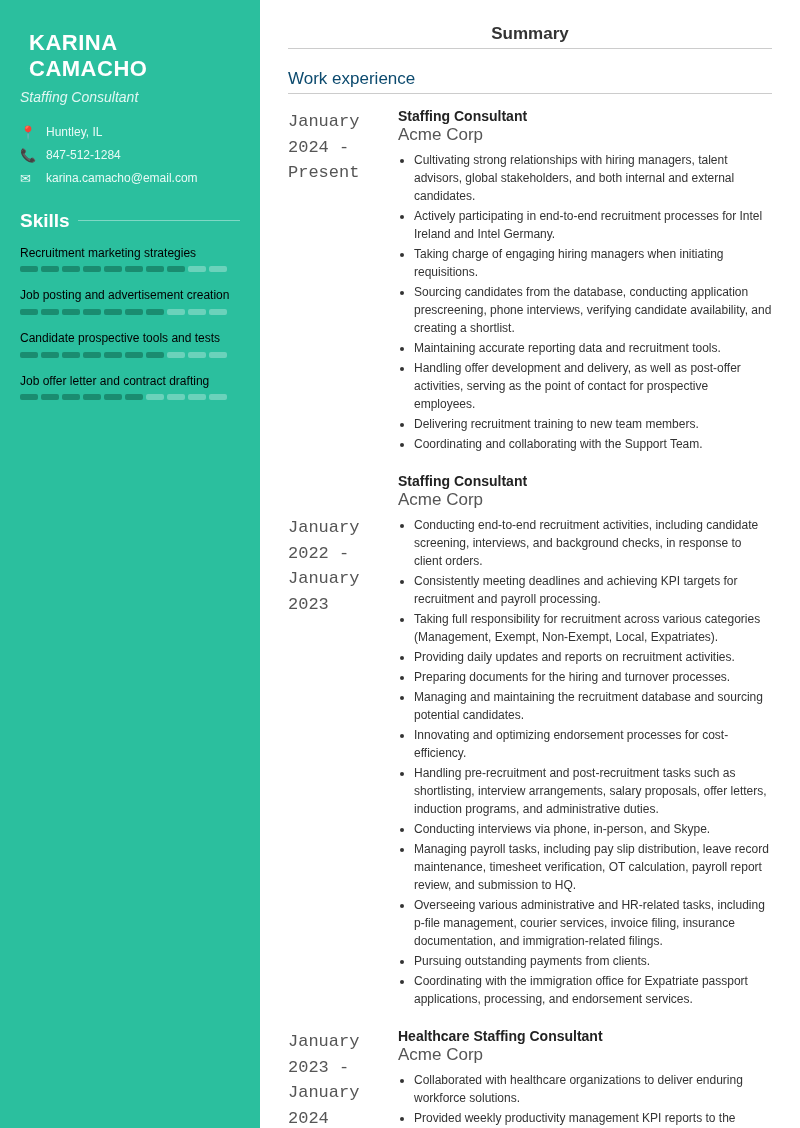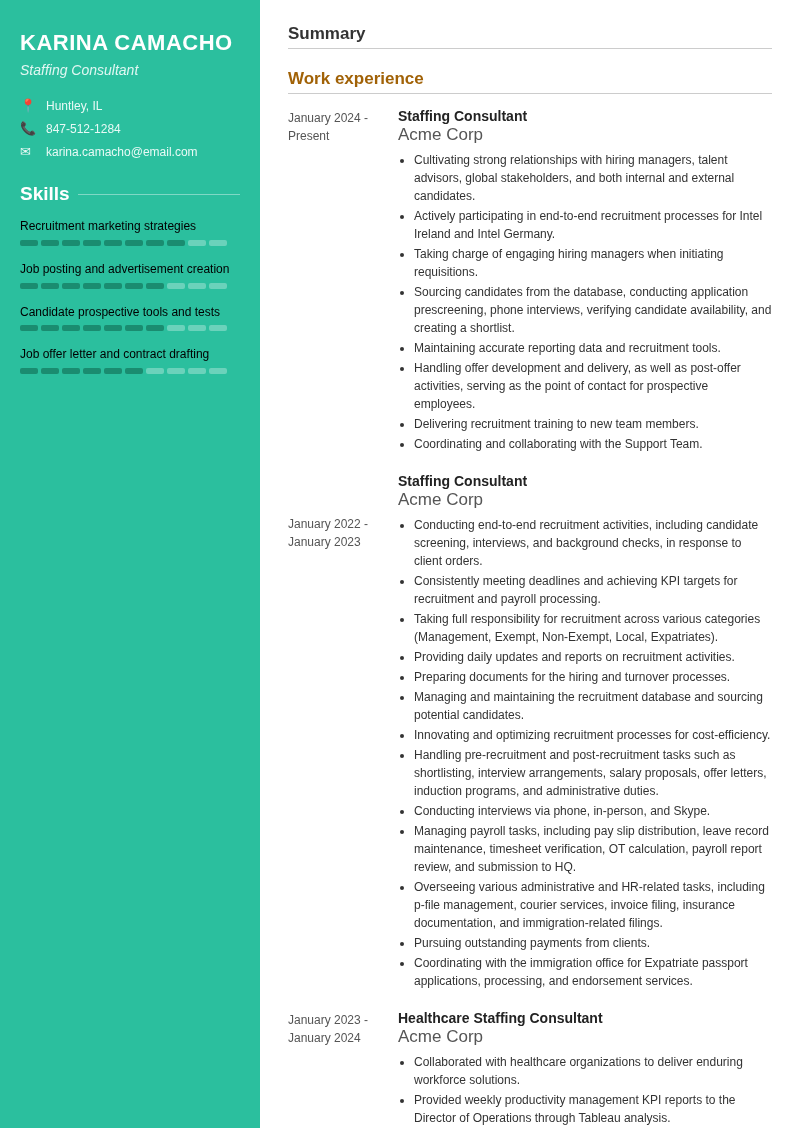--- a/index.html
+++ b/index.html
@@ -25,20 +25,21 @@
       color: #fff;
       padding: 30px 20px 30px 20px;
     }
     .sidebar-name {
       font-size: 22px;
       font-weight: 900;
       color: #fff;
       letter-spacing: 0.5px;
       line-height: 1.2;
       text-transform: uppercase;
+      margin-left: 9px;
     }
     .sidebar-title {
       font-size: 14px;
       font-style: italic;
       color: #e0f7f2;
       margin-top: 6px;
       margin-bottom: 20px;
     }
     .sidebar-contact {
       margin-bottom: 24px;
@@ -95,53 +96,54 @@
     .skill-segment.empty {
       background: rgba(255,255,255,0.3);
     }
     
     .main {
       flex: 1;
       padding: 24px 28px 24px 28px;
     }
     .section-title {
       font-size: 17px;
-      font-weight: bold;
-      color: #a16207;
+      font-weight: normal;
+      color: #0c4a6e;
       border-bottom: 1px solid #ccc;
       padding-bottom: 4px;
       margin-bottom: 14px;
       margin-top: 20px;
     }
     .summary-title {
-      text-align: left;
+      text-align: center;
       font-size: 17px;
       font-weight: bold;
       color: #333;
       border-bottom: 1px solid #ccc;
       padding-bottom: 4px;
       margin-bottom: 10px;
     }
     .summary-text {
       font-size: 12.5px;
       color: #333;
       line-height: 1.5;
       margin-bottom: 8px;
     }
     .work-entry {
       display: flex;
       margin-bottom: 18px;
     }
     .work-dates {
       min-width: 110px;
       max-width: 110px;
-      font-size: 12px;
+      font-size: 17px;
       color: #555;
       padding-top: 1px;
       line-height: 1.5;
+      font-family: Liberation Mono, monospace;
     }
     .work-details {
       flex: 1;
     }
     .work-title {
       font-size: 14px;
       font-weight: bold;
       color: #222;
       margin-bottom: 1px;
     }
@@ -278,21 +280,21 @@
           <div class="work-details">
             <div class="work-title">Staffing Consultant</div>
             <div class="work-company">Acme Corp</div>
             <ul class="work-bullets">
               <li>Conducting end-to-end recruitment activities, including candidate screening, interviews, and background checks, in response to client orders.</li>
               <li>Consistently meeting deadlines and achieving KPI targets for recruitment and payroll processing.</li>
               <li>Taking full responsibility for recruitment across various categories (Management, Exempt, Non-Exempt, Local, Expatriates).</li>
               <li>Providing daily updates and reports on recruitment activities.</li>
               <li>Preparing documents for the hiring and turnover processes.</li>
               <li>Managing and maintaining the recruitment database and sourcing potential candidates.</li>
-              <li>Innovating and optimizing recruitment processes for cost-efficiency.</li>
+              <li>Innovating and optimizing endorsement processes for cost-efficiency.</li>
               <li>Handling pre-recruitment and post-recruitment tasks such as shortlisting, interview arrangements, salary proposals, offer letters, induction programs, and administrative duties.</li>
               <li>Conducting interviews via phone, in-person, and Skype.</li>
               <li>Managing payroll tasks, including pay slip distribution, leave record maintenance, timesheet verification, OT calculation, payroll report review, and submission to HQ.</li>
               <li>Overseeing various administrative and HR-related tasks, including p-file management, courier services, invoice filing, insurance documentation, and immigration-related filings.</li>
               <li>Pursuing outstanding payments from clients.</li>
               <li>Coordinating with the immigration office for Expatriate passport applications, processing, and endorsement services.</li>
             </ul>
           </div>
         </div>
         <div class="work-entry">

